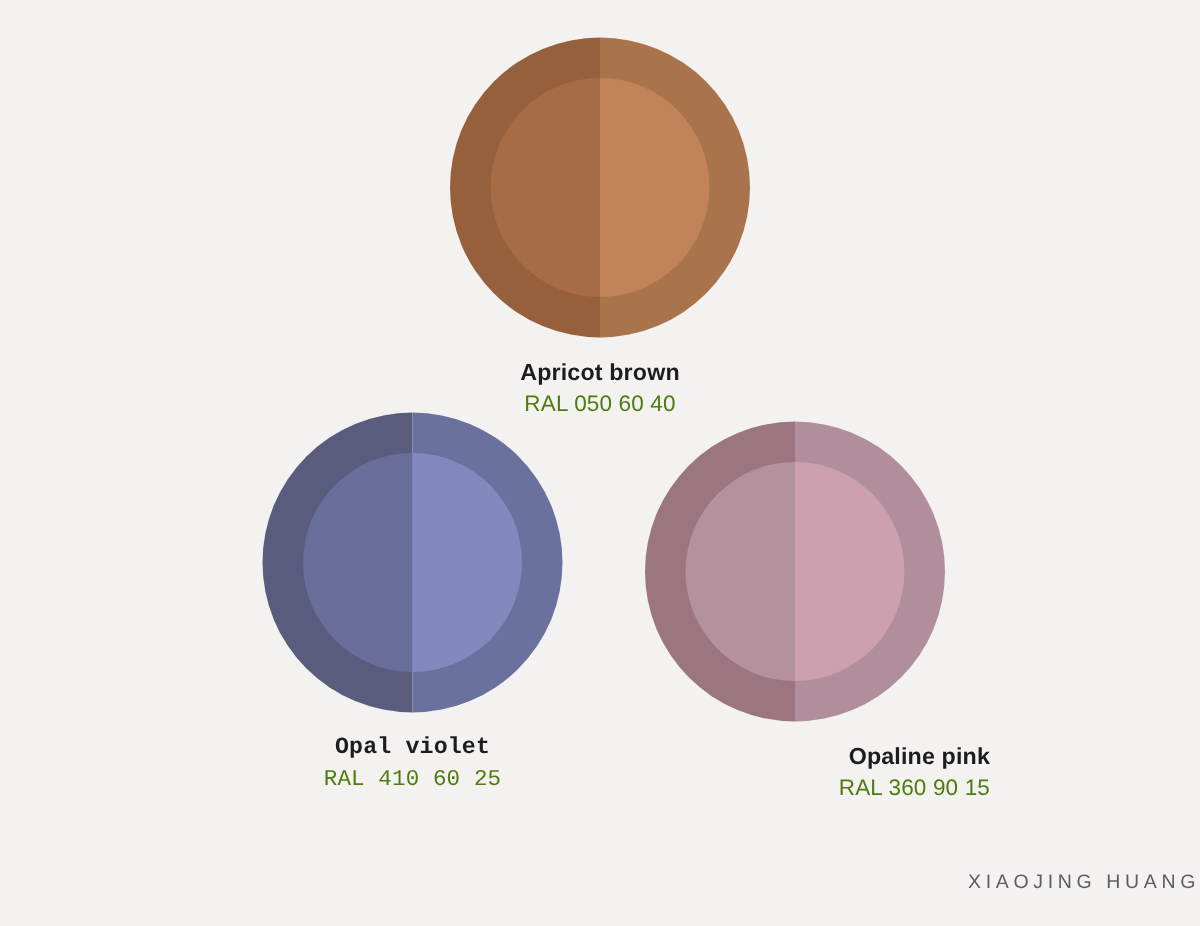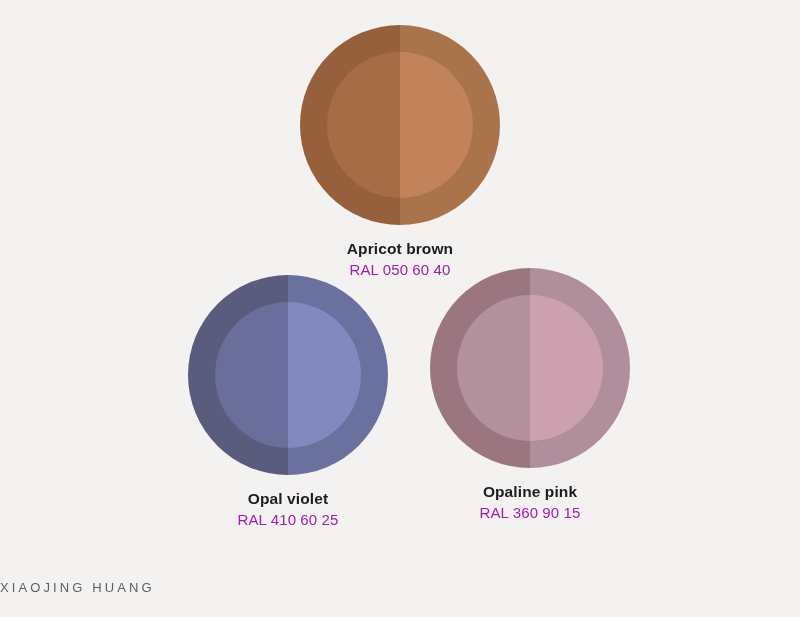--- a/index.html
+++ b/index.html
@@ -54,32 +54,32 @@
   }
   .name {
     font-size: 15.5px;
     font-weight: bold;
     color: #1d1d1f;
     letter-spacing: 0.1px;
   }
   .code {
     font-size: 15px;
     font-weight: normal;
-    color: #a21caf;
+    color: #4d7c0f;
     letter-spacing: 0.1px;
     margin-top: 1px;
   }
 
   
   .signature {
     position: absolute;
     left: 0;
     right: 0;
     bottom: 22px;
-    text-align: left;
+    text-align: right;
     font-size: 13px;
     letter-spacing: 3.1px;
     color: #5d5d63;
     font-weight: normal;
   }
 </style>
 </head>
 <body style="background: rgb(244, 242, 240);">
 
 <div class="canvas">
@@ -96,36 +96,36 @@
 
         <path d="M102,29 A73,73 0 0,1 102,175 Z" fill="#c2825a"></path>
       </svg>
     </div>
     <div class="caption">
       <div class="name">Apricot brown</div>
       <div class="code">RAL 050 60 40</div>
     </div>
   </div>
 
-  <div class="swatch" style="left:288px; top:273px;">
+  <div class="swatch" style="left:275px; top:273px;font-family:Liberation Mono, monospace;">
     <div class="disc-wrap">
       <svg class="disc" viewBox="0 0 204 204">
         <path d="M102,2 A100,100 0 0,0 102,202 Z" fill="#5a5c7e"></path>
         <path d="M102,2 A100,100 0 0,1 102,202 Z" fill="#6b719e"></path>
         <path d="M102,29 A73,73 0 0,0 102,175 Z" fill="#6a6e9b"></path>
         <path d="M102,29 A73,73 0 0,1 102,175 Z" fill="#8189bf"></path>
       </svg>
     </div>
     <div class="caption">
       <div class="name">Opal violet</div>
       <div class="code">RAL 410 60 25</div>
     </div>
   </div>
 
-  <div class="swatch" style="left:530px; top:266px;">
+  <div class="swatch" style="left:530px; top:279px;text-align:right;">
     <div class="disc-wrap">
       <svg class="disc" viewBox="0 0 204 204">
         <path d="M102,2 A100,100 0 0,0 102,202 Z" fill="#9b7681"></path>
         <path d="M102,2 A100,100 0 0,1 102,202 Z" fill="#b08e9b"></path>
         <path d="M102,29 A73,73 0 0,0 102,175 Z" fill="#b3929d"></path>
         <path d="M102,29 A73,73 0 0,1 102,175 Z" fill="#cda0b0"></path>
       </svg>
     </div>
     <div class="caption">
       <div class="name">Opaline pink</div>

